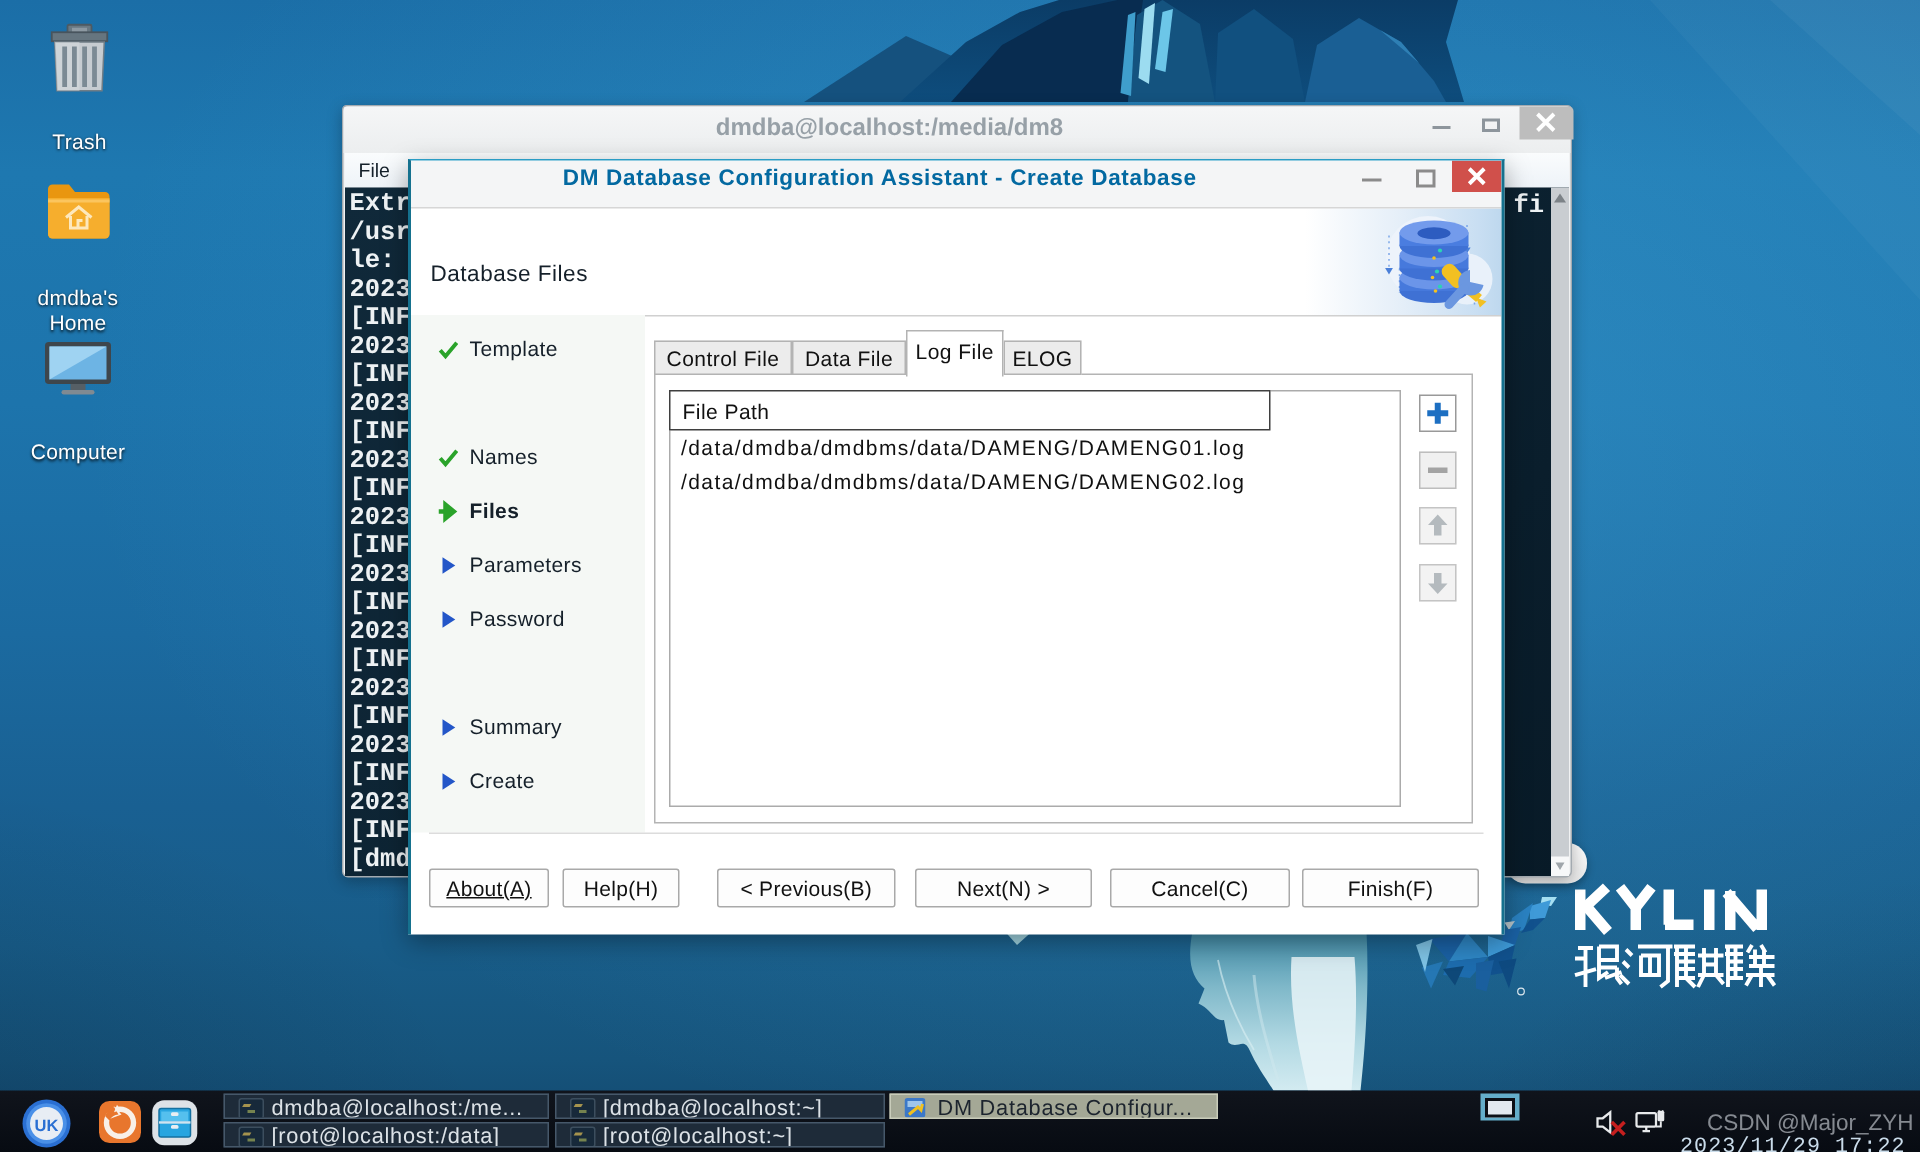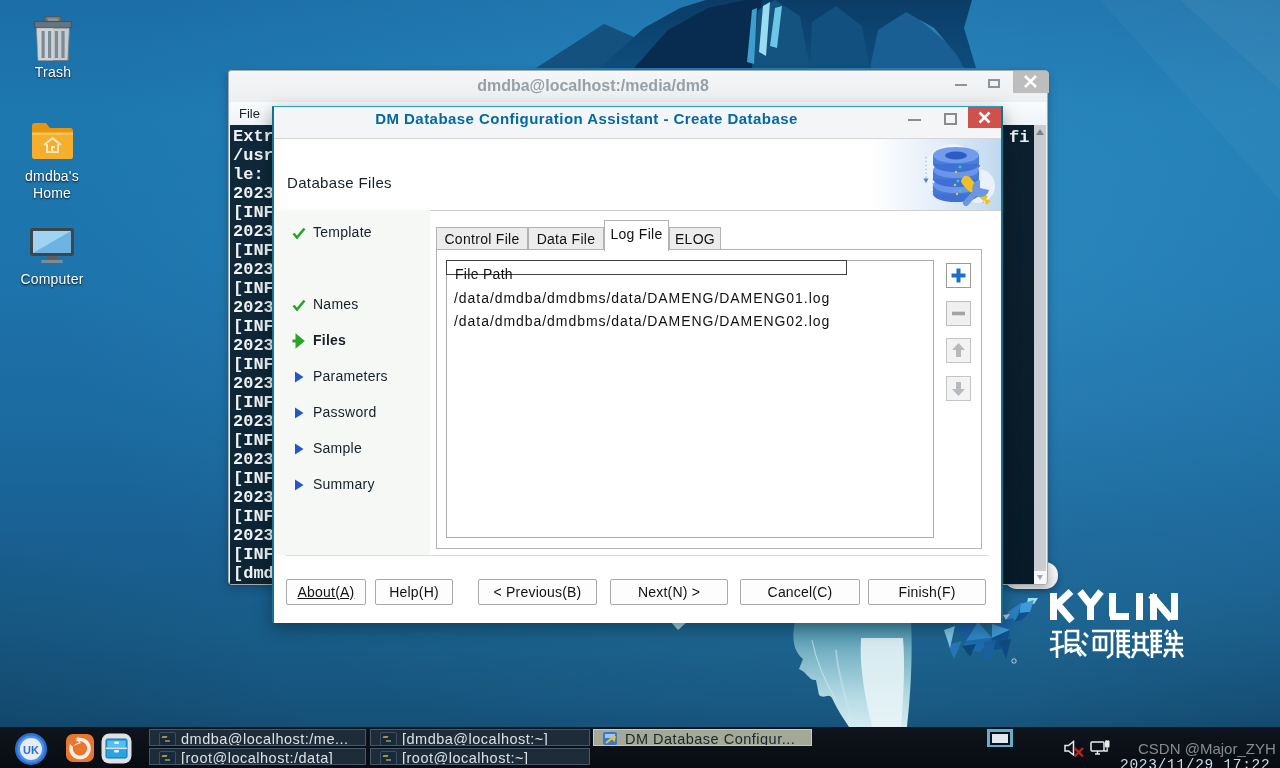--- a/index.html
+++ b/index.html
@@ -4,21 +4,21 @@
 <style>
 html,body{margin:0;padding:0;width:1280px;height:768px;overflow:hidden;font-family:"Liberation Sans",sans-serif;}
 #desk{position:absolute;left:0;top:0;width:1280px;height:768px;
 background:
 radial-gradient(1300px 820px at 70% 35%, rgba(80,185,235,0.28), rgba(0,0,0,0) 65%),
 radial-gradient(700px 450px at -8% 104%, rgba(5,25,45,0.26), rgba(0,0,0,0) 62%),
 radial-gradient(600px 350px at 104% 104%, rgba(5,25,45,0.20), rgba(0,0,0,0) 62%),
 linear-gradient(180deg,#1b6ea7 0%,#1e78b0 15%,#1d74ac 35%,#1b6aa0 55%,#196092 70%,#185c88 82%,#16547c 92%,#12466c 100%);
 }
 .abs{position:absolute;}
-.lbl{position:absolute;color:#fff;font-size:14px;letter-spacing:0.2px;text-align:center;text-shadow:0 1px 2px rgba(0,0,0,0.9);line-height:17px;}
+.lbl{position:absolute;color:#fff;font-size:14px;letter-spacing:0.2px;text-align:center;text-shadow:0 1px 2px rgba(0,0,0,0.9);line-height:17px;margin-top:22px;}
 
 #term{position:absolute;left:228px;top:70px;width:818px;height:513px;background:#f1f2f3;border:1px solid #a3aab0;border-radius:3px 3px 4px 4px;box-shadow:0 3px 10px rgba(0,0,0,0.28);}
 #term .tbar{position:absolute;left:0;top:0;width:100%;height:31px;background:linear-gradient(180deg,#f5f6f7,#eceeef);border-radius:3px 3px 0 0;}
 #term .ttl{position:absolute;left:130px;top:6px;width:468px;text-align:center;font-size:16px;font-weight:bold;color:#97a0a7;}
 #term .tmin{position:absolute;left:726px;top:13px;width:12px;height:2px;background:#8d959c;}
 #term .tmax{position:absolute;left:759px;top:8px;width:12px;height:9px;border:2px solid #8d959c;box-sizing:border-box;}
 #term .tclose{position:absolute;left:784px;top:0;width:36px;height:22px;background:#bdbdbd;border-radius:0 3px 0 0;}
 #term .menub{position:absolute;left:1px;top:31px;width:816px;height:23px;background:linear-gradient(180deg,#fafcfd,#eef3f8);border-bottom:1px solid #d8dde2;}
 #term .menub span{position:absolute;left:9px;top:4px;font-size:13px;color:#14202a;}
 #term .scr{position:absolute;left:1px;top:54px;width:816px;height:459px;background:linear-gradient(135deg,#10293a 0%,#0c2231 55%,#081a27 100%);overflow:hidden;}
@@ -42,21 +42,21 @@
 #dlg .side{position:absolute;left:0px;top:103px;width:156px;height:345px;background:#f5f8f5;}
 .step{position:absolute;left:0;width:156px;height:30px;}
 .step .ic{position:absolute;left:17px;top:7px;width:16px;height:16px;}
 .step .st{position:absolute;left:39px;top:6px;font-size:14px;letter-spacing:0.25px;color:#15202a;}
 .step .bold{font-weight:bold;}
 
 .tab{position:absolute;top:120px;height:23px;background:#ececec;border:1px solid #b3b3b3;font-size:14px;letter-spacing:0.3px;color:#111;text-align:center;line-height:22px;box-sizing:border-box;}
 .tabact{position:absolute;top:113px;height:31px;background:#fff;border:1px solid #b3b3b3;border-bottom:none;font-size:14px;letter-spacing:0.3px;color:#111;text-align:center;line-height:26px;box-sizing:border-box;z-index:5;}
 #dlg .pane{position:absolute;left:162px;top:142px;width:546px;height:300px;border:1px solid #b4b4b4;background:#fff;box-sizing:border-box;}
 #dlg .list{position:absolute;left:172px;top:153px;width:488px;height:278px;border:1px solid #ababab;background:#fff;box-sizing:border-box;}
-#dlg .hcell{position:absolute;left:172px;top:153px;width:401px;height:15px;border:1px solid #3f3f3f;box-sizing:border-box;background:#fff;}
+#dlg .hcell{position:absolute;left:172px;top:153px;width:401px;height:27px;border:1px solid #3f3f3f;box-sizing:border-box;background:#fff;}
 #dlg .hcell span{position:absolute;left:8px;top:5px;font-size:14px;letter-spacing:0.3px;color:#111;}
 #dlg .r1{position:absolute;left:180px;top:183px;font-size:14px;letter-spacing:0.95px;color:#111;}
 #dlg .r2{position:absolute;left:180px;top:206px;font-size:14px;letter-spacing:0.95px;color:#111;}
 .sqbtn{position:absolute;left:672px;width:25px;height:25px;box-sizing:border-box;}
 
 .bbtn{position:absolute;top:472px;height:26px;background:#fdfdfd;border:1px solid #a9a9a9;border-radius:2px;font-size:14px;letter-spacing:0.2px;color:#111;text-align:center;line-height:24px;box-sizing:border-box;}
 #dlg .sep{position:absolute;left:12px;top:448px;width:703px;height:1px;background:#dcdcdc;}
 
 #bar{position:absolute;left:0;top:727px;width:1280px;height:41px;background:linear-gradient(180deg,#10141c,#070b12);}
 .wbtn{position:absolute;background:#1e2b39;border:1px solid #46586a;box-sizing:border-box;color:#dce2e7;font-size:14.5px;letter-spacing:0.5px;line-height:16px;white-space:nowrap;overflow:hidden;}
@@ -300,31 +300,31 @@
           <path d="M4 2.5 L12.5 8 L4 13.5 Z" fill="#2356c8"></path>
         </svg>
         <span class="st">Parameters</span>
       </div>
   <div class="step" style="top:291px">
         <svg class="ic" viewBox="0 0 16 16">
           <path d="M4 2.5 L12.5 8 L4 13.5 Z" fill="#2356c8"></path>
         </svg>
         <span class="st">Password</span>
       </div>
-  <div class="step" style="top:327px">
+  <div class="step" style="top:363px">
         <svg class="ic" viewBox="0 0 16 16">
           <path d="M4 2.5 L12.5 8 L4 13.5 Z" fill="#2356c8"></path>
         </svg>
-        <span class="st">Sample</span>
-      </div>
-  <div class="step" style="top:363px">
+        <span class="st">Summary</span>
+      </div>
+  <div class="step" style="top:399px">
         <svg class="ic" viewBox="0 0 16 16">
           <path d="M4 2.5 L12.5 8 L4 13.5 Z" fill="#2356c8"></path>
         </svg>
-        <span class="st">Summary</span>
+        <span class="st">Create</span>
       </div>
 
   <div class="pane"></div>
   <div class="tab" style="left:162px;width:92px;">Control File</div>
   <div class="tab" style="left:254px;width:76px;">Data File</div>
   <div class="tabact" style="left:330px;width:65px;">Log File</div>
   <div class="tab" style="left:395px;width:52px;">ELOG</div>
   <div class="list"></div>
   <div class="hcell">
         <span>File Path</span>

